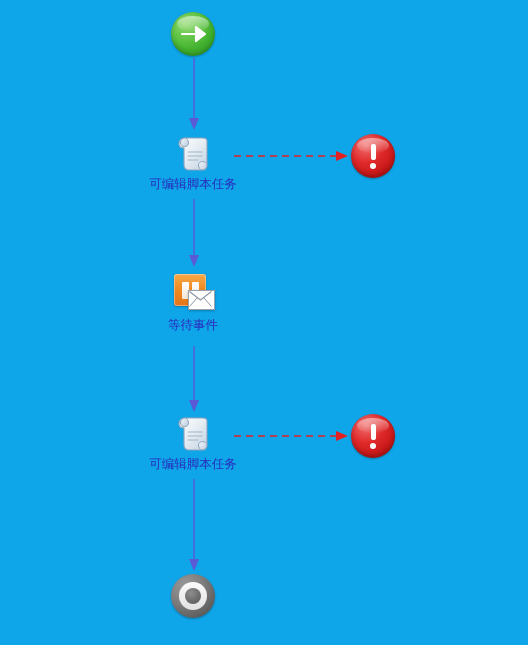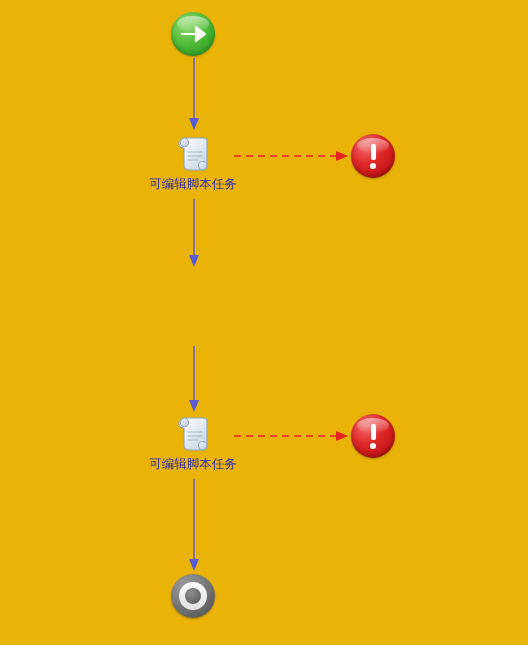--- a/index.html
+++ b/index.html
@@ -7,21 +7,21 @@
     padding: 0;
     background: #ffffff;
   }
   body {
     font-family: "Liberation Sans", "DejaVu Sans", sans-serif;
   }
   #canvas {
     position: relative;
     width: 528px;
     height: 645px;
-    background: #eab308;
+    background: #0ea5e9;
     overflow: hidden;
   }
   .node {
     position: absolute;
     display: flex;
     flex-direction: column;
     align-items: center;
   }
   .node-icon {
     position: relative;
@@ -237,20 +237,36 @@
 
   <div class="node" style="left:351px; top:134px; width:44px;">
     <div class="node-icon">
       <div class="error-circle"></div>
       <div class="excl-stem"></div>
       <div class="excl-dot"></div>
     </div>
     <div class="node-label"></div>
   </div>
 
+  <div class="node" style="left:155px; top:272px; width:76px;">
+    <div class="node-icon">
+      <div class="wait-square">
+        <div class="pause-bar b1"></div>
+        <div class="pause-bar b2"></div>
+      </div>
+      <div class="envelope">
+        <svg width="23" height="16" viewBox="0 0 23 16">
+          <path d="M0.5 0.5 L11.5 9 L22.5 0.5" fill="none" stroke="#8c96a1" stroke-width="1.1"></path>
+          <path d="M0.5 15.5 L8 7" fill="none" stroke="#8c96a1" stroke-width="1"></path>
+          <path d="M22.5 15.5 L15 7" fill="none" stroke="#8c96a1" stroke-width="1"></path>
+        </svg>
+      </div>
+    </div>
+    <div class="node-label">等待事件</div>
+  </div>
 
   <div class="node" style="left:135px; top:411px; width:116px;">
     <div class="node-icon">
       <svg class="script-icon" viewBox="0 0 44 44">
         <path d="M14 7 C10 7 8 10 8 13 C8 16 10 17 13 17 L13 34 C13 37 15 39 18 39 L31 39 C34 39 36 37 36 34 L36 10 C36 8 34 7 32 7 Z" fill="url(#scrollA)" stroke="#8ba3bb" stroke-width="1.1" stroke-linejoin="round"></path>
         <path d="M14 7 C11 7 9.5 9.5 9.5 12 C9.5 14.5 11 15.6 13.5 15.6 C16 15.6 17.5 14.3 17.5 12 C17.5 9.5 16 7 14 7 Z" fill="url(#scrollB)" stroke="#8ba3bb" stroke-width="1"></path>
         <path d="M31 39 C34 39 36 37 36 34 C36 31.6 34 30.6 31.5 30.6 C29 30.6 27.5 31.8 27.5 34 C27.5 36.5 29 39 31 39 Z" fill="url(#scrollB)" stroke="#8ba3bb" stroke-width="1"></path>
         <g stroke="#9fb3c6" stroke-width="1.1" stroke-linecap="round">
           <line x1="17" y1="21" x2="31" y2="21"></line>
           <line x1="17" y1="25" x2="31" y2="25"></line>

